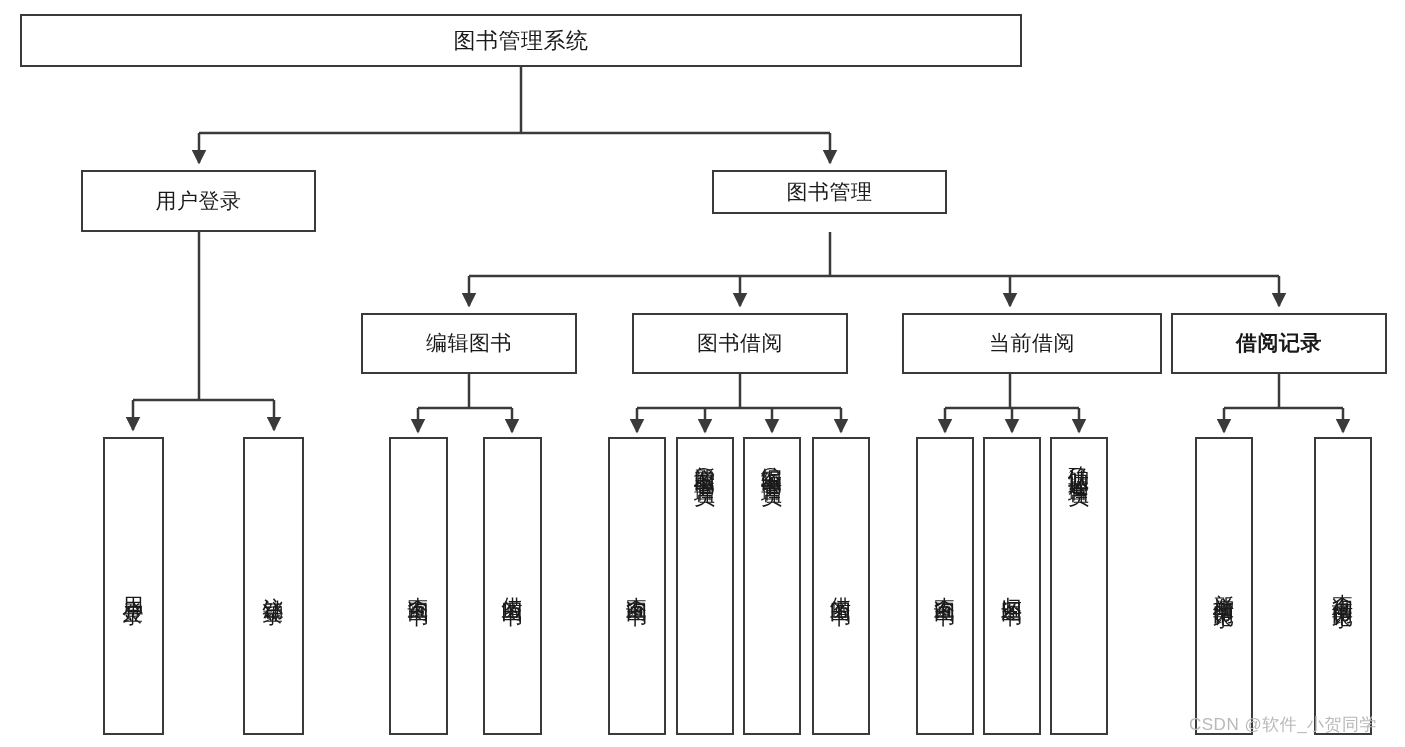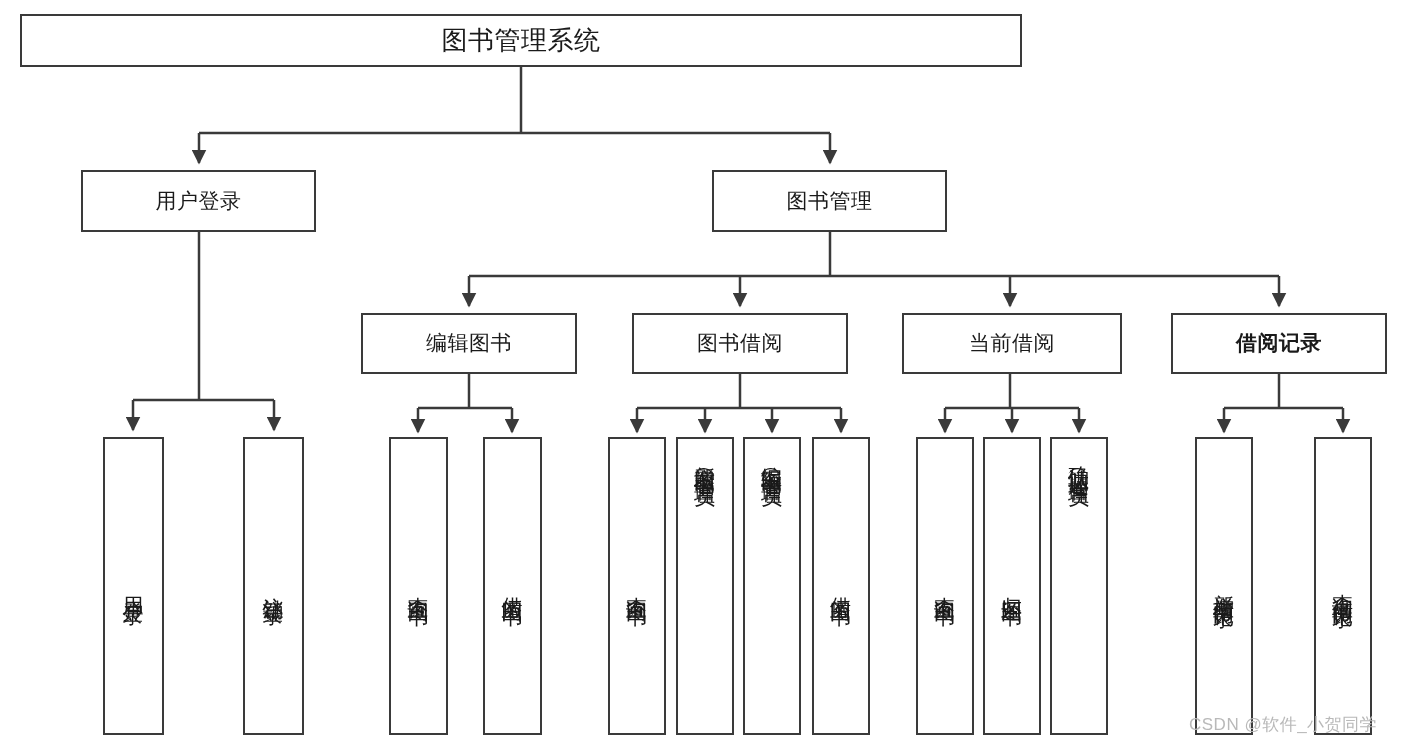--- a/index.html
+++ b/index.html
@@ -41,21 +41,21 @@
     text-align: center;
     line-height: 1.16;
     letter-spacing: 0.5px;
   }
   
   .node.horiz .label {
     font-size: 21px;
     white-space: nowrap;
   }
   .node.root .label {
-    font-size: 26px;
+    font-size: 22px;
   }
   
   .node.vert {
     align-items: flex-start;
     justify-content: center;
     padding-top: 10px;
   }
   .node.vert .label {
     writing-mode: vertical-rl;
     text-orientation: upright;
@@ -135,31 +135,31 @@
     </g>
   </svg>
 
   <div class="node horiz root" style="left:20px; top:14px; width:1002px; height:53px;">
     <span class="label">图书管理系统</span>
   </div>
 
   <div class="node horiz" style="left:81px; top:170px; width:235px; height:62px;">
     <span class="label">用户登录</span>
   </div>
-  <div class="node horiz" style="left:712px; top:170px; width:235px; height:62px;">
+  <div class="node horiz" style="left:712px; top:170px; width:235px; height:44px;">
     <span class="label">图书管理</span>
   </div>
 
   <div class="node horiz" style="left:361px; top:313px; width:216px; height:61px;">
     <span class="label">编辑图书</span>
   </div>
   <div class="node horiz" style="left:632px; top:313px; width:216px; height:61px;">
     <span class="label">图书借阅</span>
   </div>
-  <div class="node horiz" style="left:902px; top:313px; width:220px; height:61px;">
+  <div class="node horiz" style="left:902px; top:313px; width:260px; height:61px;">
     <span class="label">当前借阅</span>
   </div>
   <div class="node horiz" style="left:1171px; top:313px; width:216px; height:61px;font-weight:bold;">
     <span class="label">借阅记录</span>
   </div>
 
   <div class="node vert centered" style="left:103px; top:437px; width:61px; height:298px;">
     <span class="label">用户登录</span>
   </div>
   <div class="node vert centered" style="left:243px; top:437px; width:61px; height:298px;">

